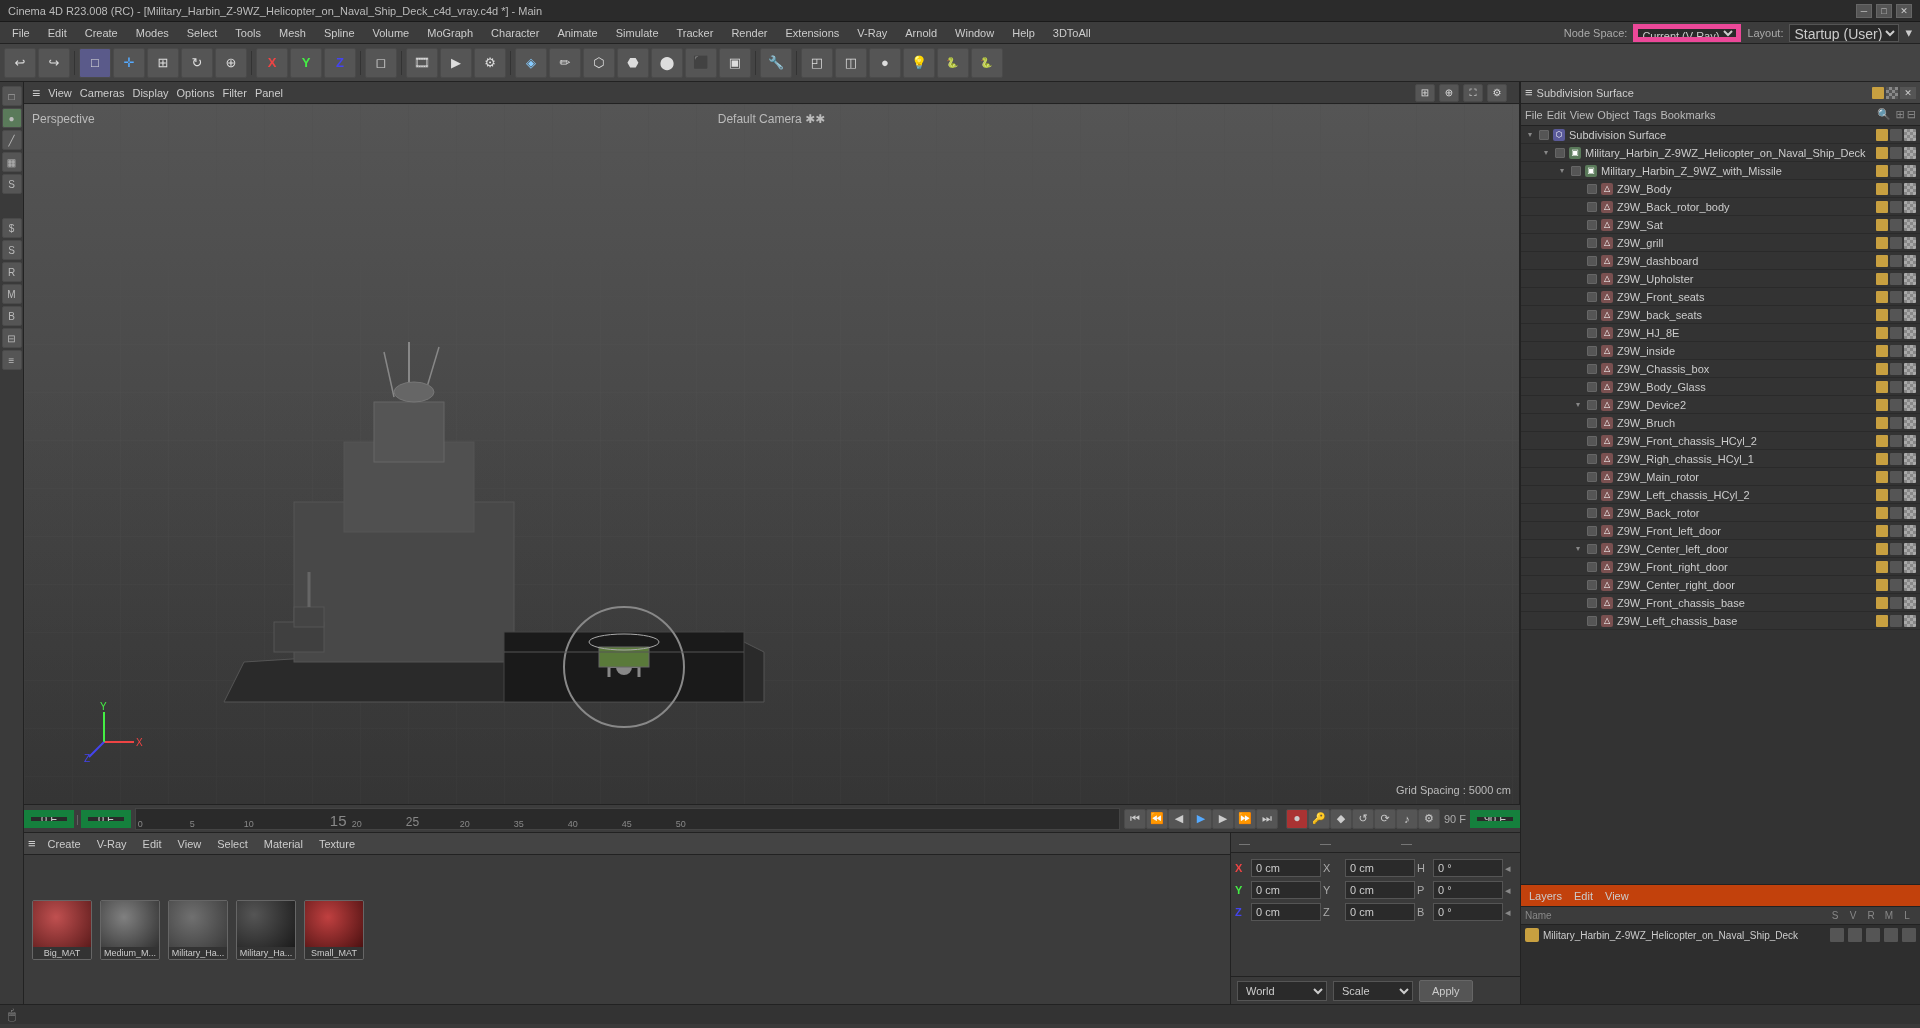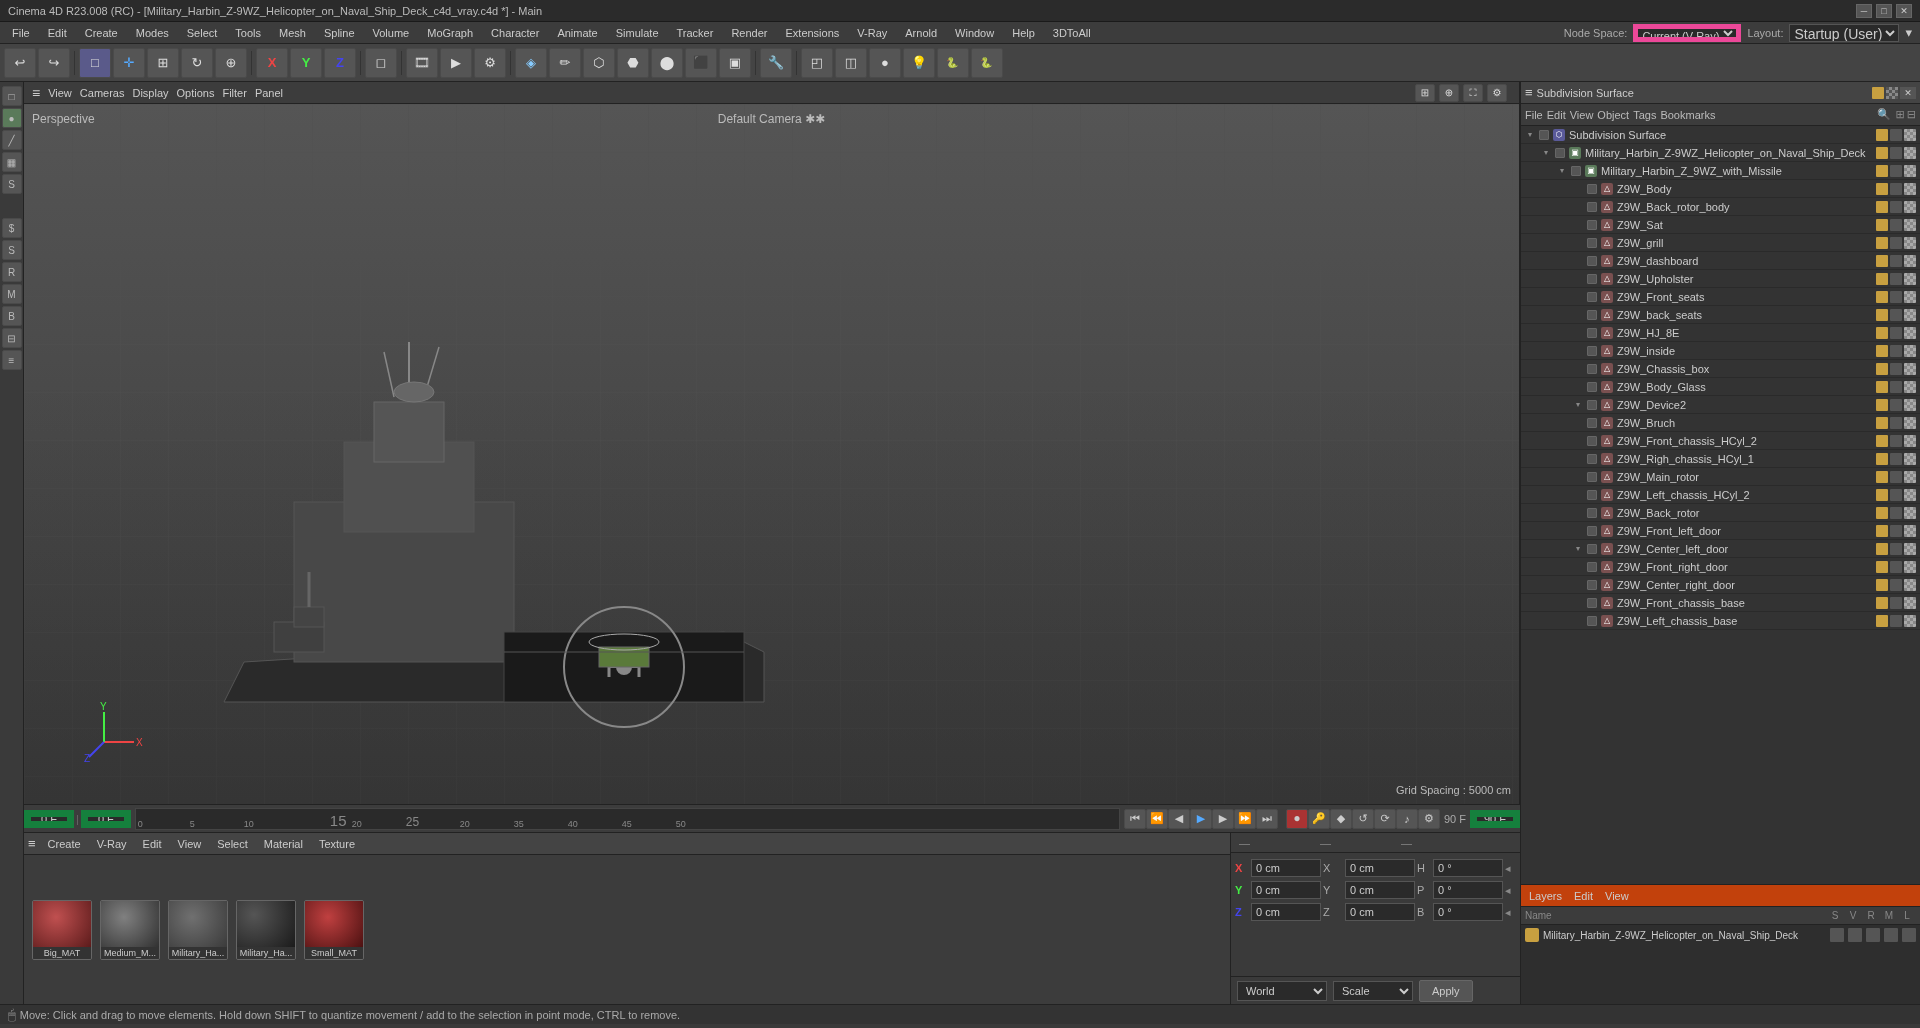--- a/index.html
+++ b/index.html
@@ -751,15 +751,14 @@
         </div>
       </div>
     </div>
 
   </div>
 </div>
 
 <div id="status-bar" style="height:20px;background:#333;border-top:1px solid #222;display:flex;align-items:center;padding:0 8px;">
   <span style="font-size:11px;color:#aaa;display:flex;align-items:center;gap:4px;">
     <span style="font-size:13px;">🖱</span>
-    <span>Move: Click and drag to move elements. Hold down SHIFT to quantize movement / add to the selection in point mode, CTRL to remove.</span>
   </span>
 </div>
 
 </body></html>

